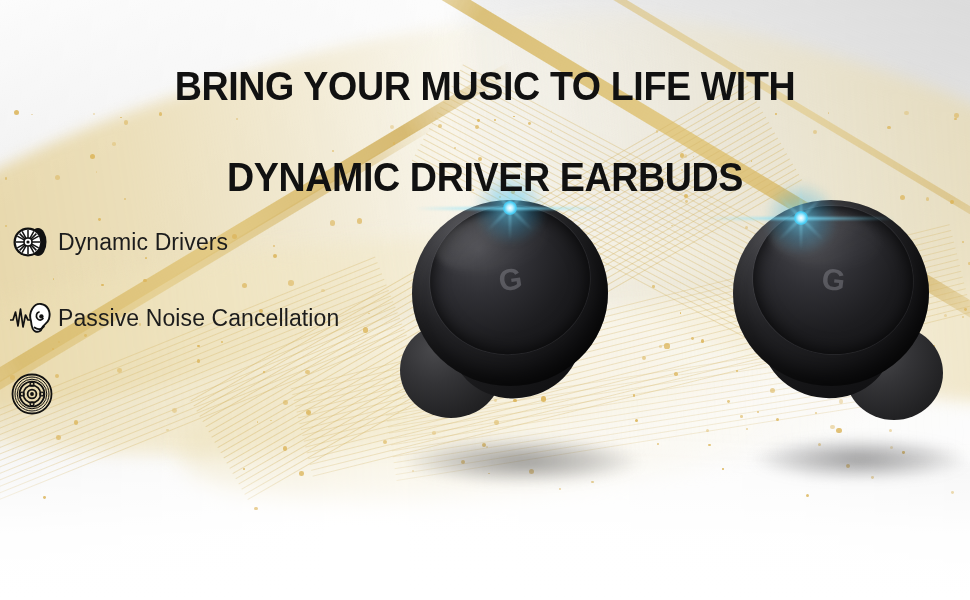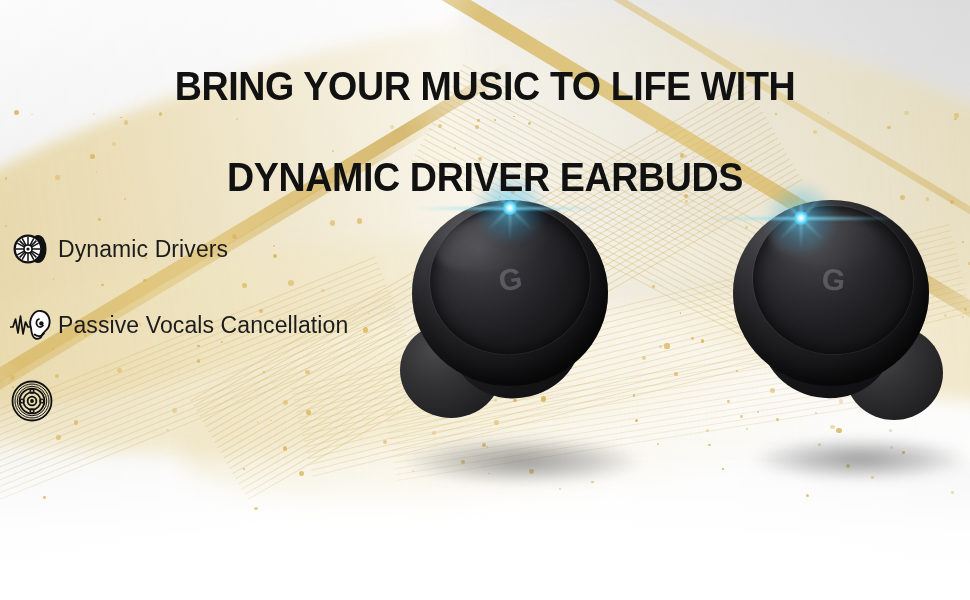--- a/index.html
+++ b/index.html
@@ -127,21 +127,21 @@
     letter-spacing:-.4px;
     transform:scaleX(.94);
     transform-origin:center top;
     white-space:pre-line;
   }
   .headline .l1 { display:block; }
   .headline .l2 { display:block; }
 
   
   .features {
-    position:absolute; left:6px; top:225px;
+    position:absolute; left:6px; top:218px;
     z-index:20; width:430px;
   }
   .feature {
     display:flex; align-items:center;
     height:48px; margin-bottom:28px;
   }
   .feat-icon {
     width:52px; min-width:52px; height:44px;
     display:flex; align-items:center; justify-content:center;
     color:#111;
@@ -471,21 +471,21 @@
     <div class="feature">
       <span class="feat-icon">
         <svg width="46" height="36" viewBox="0 0 46 36">
           <polyline points="1,20 4,20 6.5,12 9,26 11.5,9 14,27 16.5,15 19,20 21,20" fill="none" stroke="#111" stroke-width="1.7" stroke-linejoin="round"></polyline>
           <path d="M22 21 C19 12, 25 3, 32 4 C39 5, 42 12, 40 19 C38.5 24, 34 24.5, 33 28 C32.2 31, 29.5 32.5, 26.5 31.5 C24 30.6, 22.6 28, 22 21 Z" fill="#fff" stroke="#111" stroke-width="1.9" stroke-linejoin="round"></path>
           <path d="M30 12 C27.5 12.6, 26.6 16, 28.2 18.4 C29.6 20.5, 32.6 20.6, 34 18.6" fill="none" stroke="#111" stroke-width="1.7" stroke-linecap="round"></path>
           <circle cx="32.4" cy="16.4" r="2.2" fill="#111"></circle>
           <path d="M25.5 27.5 C28.5 30, 33 29.5, 35 26.5" fill="none" stroke="#111" stroke-width="1.7" stroke-linecap="round"></path>
         </svg>
       </span>
-      <span class="feat-label">Passive Vocals Cancellation</span>
+      <span class="feat-label">Passive Noise Cancellation</span>
     </div>
 
     <div class="feature">
       <span class="feat-icon">
         <svg width="42" height="42" viewBox="0 0 42 42">
           <circle cx="21" cy="21" r="19.5" fill="none" stroke="#111" stroke-width="1.8"></circle>
           <circle cx="21" cy="21" r="17" fill="none" stroke="#111" stroke-width="1"></circle>
           <circle cx="21" cy="21" r="14.8" fill="none" stroke="#111" stroke-width="1"></circle>
           <circle cx="21" cy="21" r="12.4" fill="none" stroke="#111" stroke-width="1.8"></circle>
           <circle cx="21" cy="21" r="8.6" fill="none" stroke="#111" stroke-width="1.6"></circle>

